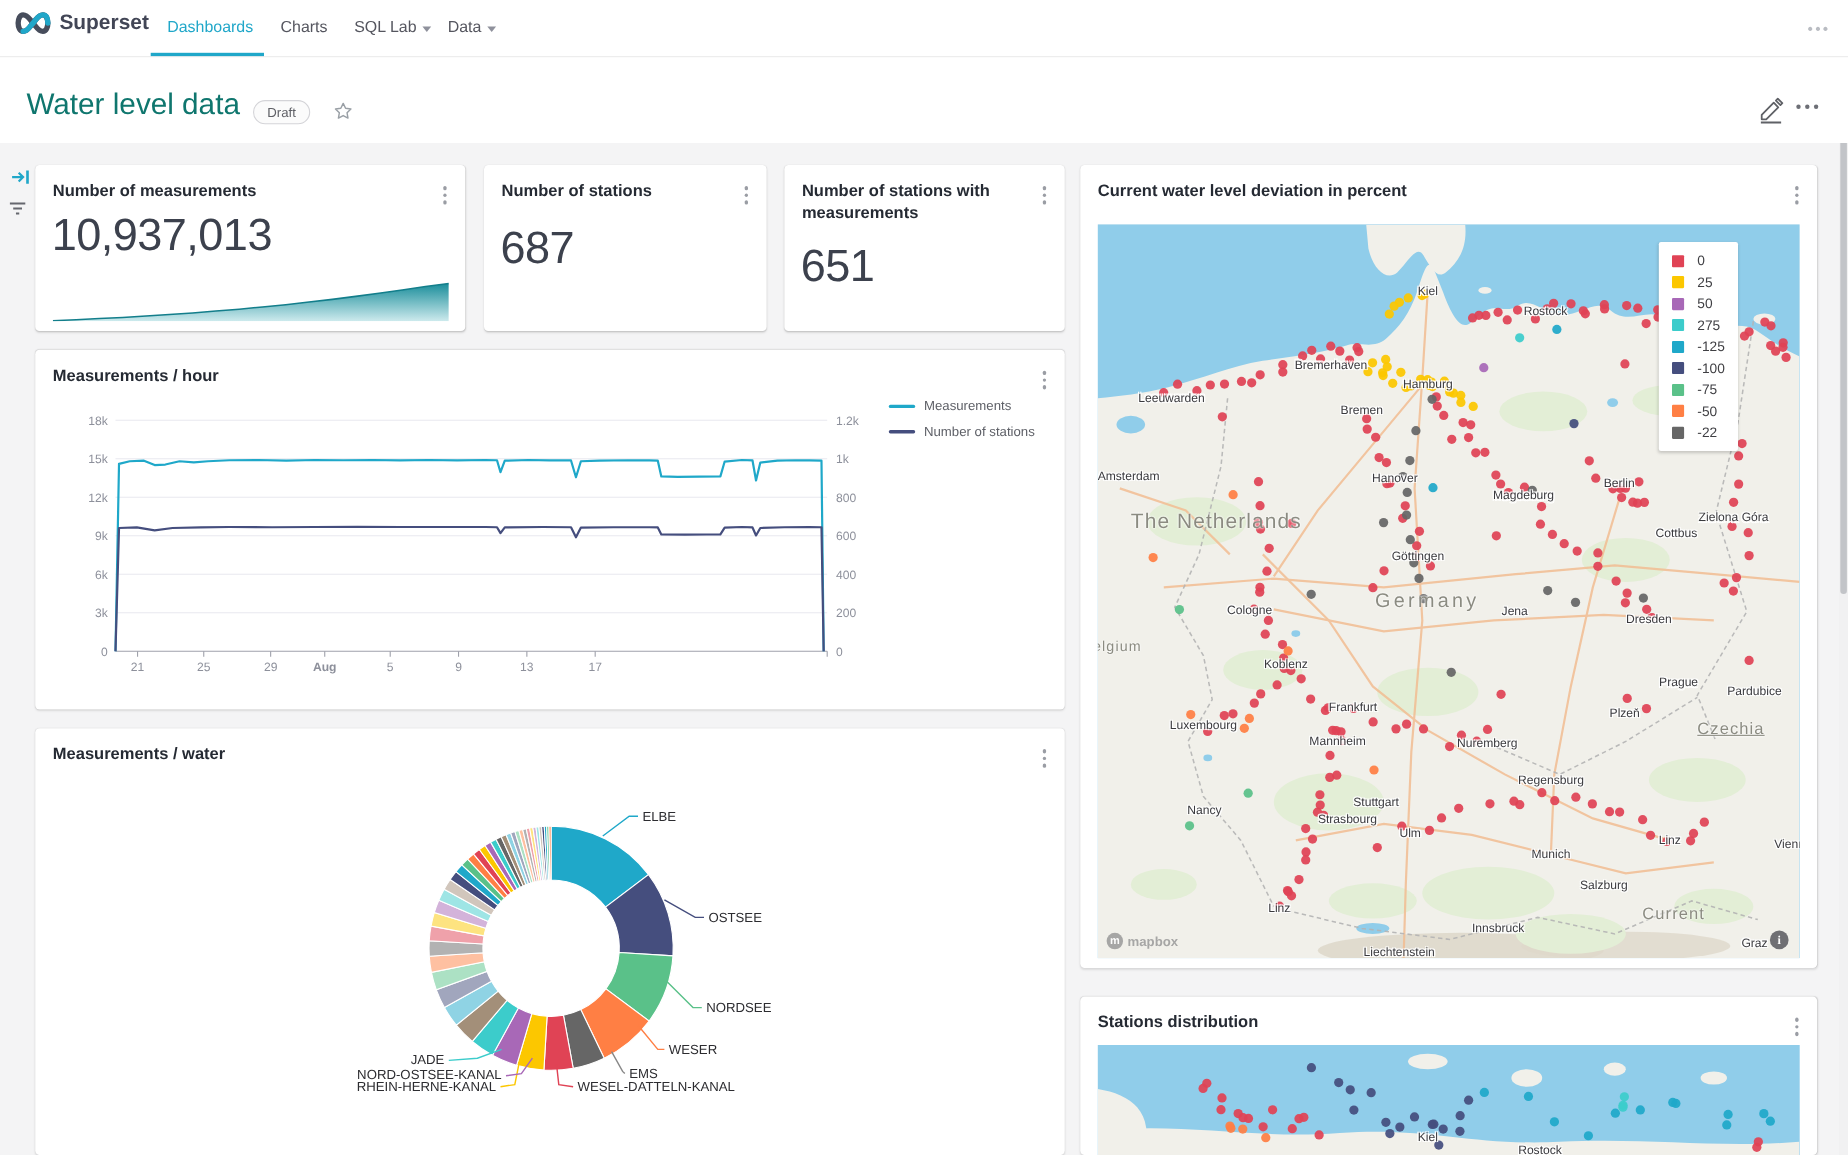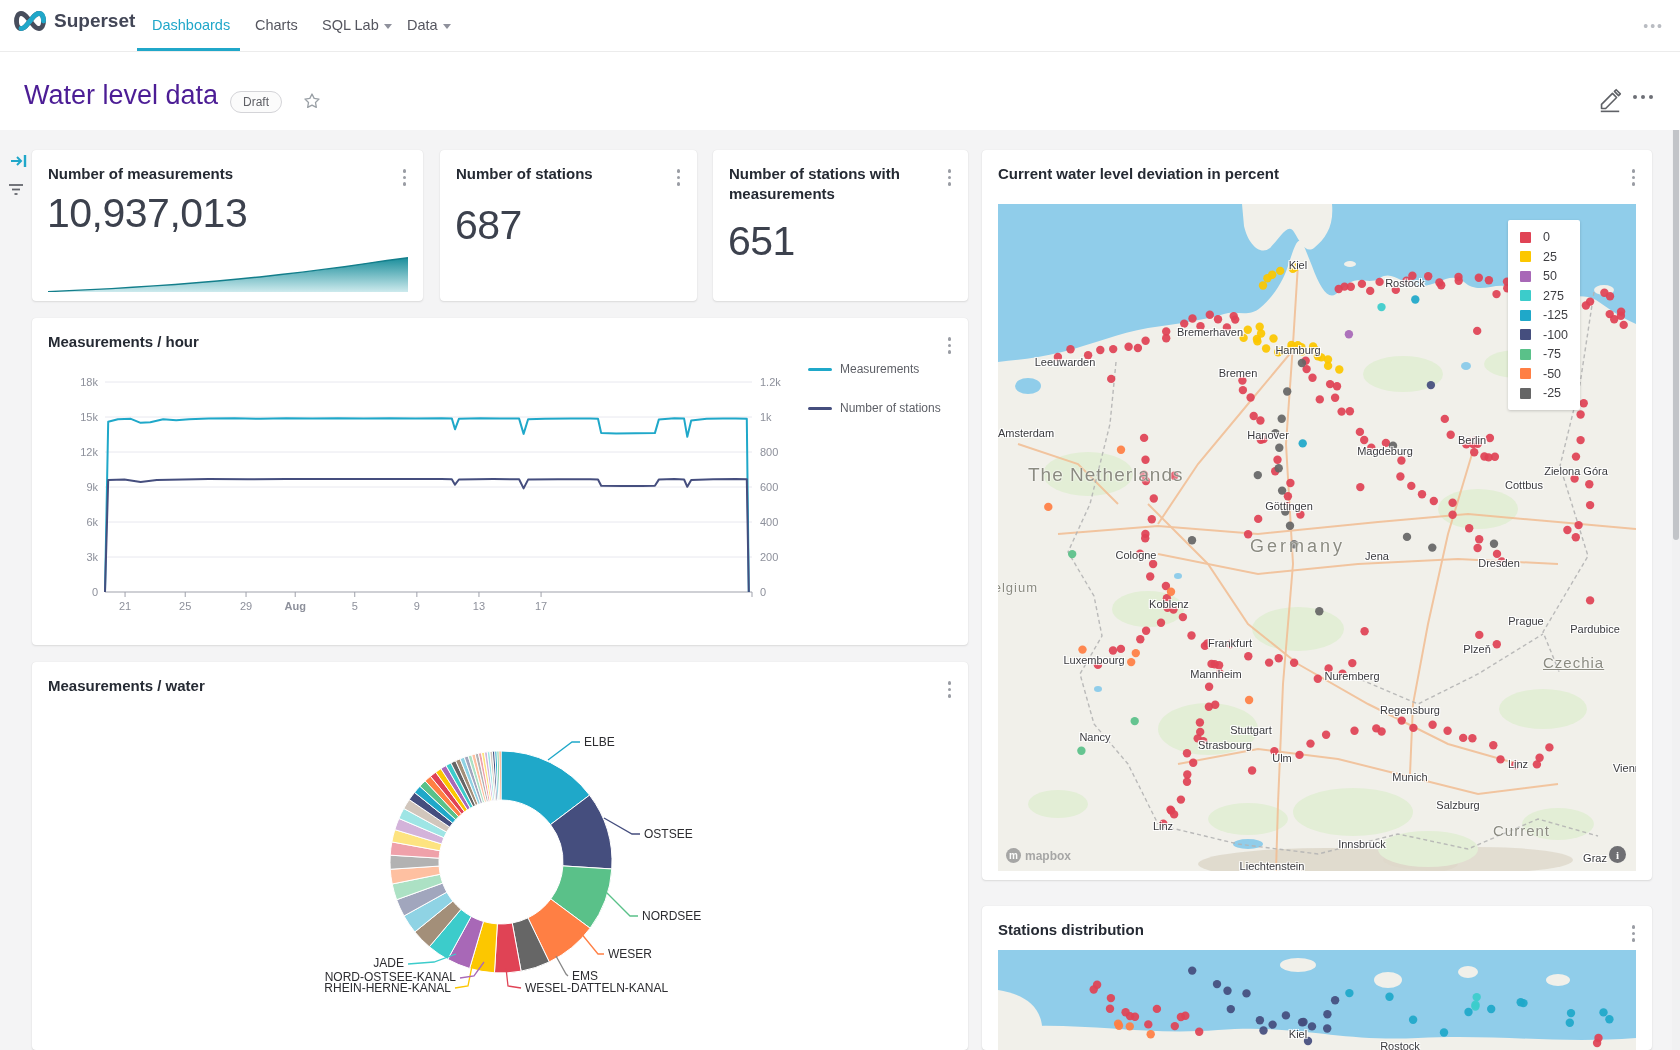--- a/index.html
+++ b/index.html
@@ -9,38 +9,38 @@
   .nav{position:absolute;left:0;top:0;width:100%;height:51px;background:#fff;border-bottom:1px solid #ececec;z-index:30;}
   .brand{position:absolute;left:12px;top:9px;display:flex;align-items:center;gap:6px;}
   .brand-name{font-size:19px;font-weight:bold;color:#424656;}
   .nav-item{position:absolute;top:0;height:50px;display:flex;align-items:center;gap:5px;font-size:14.5px;color:#55565f;cursor:pointer;}
   .nav-item.active{color:#20a7c9;}
   .nav-underline{position:absolute;left:137px;top:48px;width:103px;height:3px;background:#20a7c9;}
   .caret{width:0;height:0;border-left:4px solid transparent;border-right:4px solid transparent;border-top:5px solid #8f919c;margin-top:2px;}
   .nav-dots{position:absolute;right:16px;top:18px;color:#b9bcc2;font-size:14px;letter-spacing:2px;}
   
   .hdr{position:absolute;left:0;top:51px;width:100%;height:79px;background:#fff;z-index:20;}
-  .hdr-title{position:absolute;left:24px;top:29px;font-size:27px;font-weight:500;color:#4c1d95;}
+  .hdr-title{position:absolute;left:24px;top:29px;font-size:27px;font-weight:500;color:#0f766e;}
   .badge{position:absolute;left:230px;top:40px;padding:3px 12px;border:1px solid #d4d4d8;border-radius:12px;background:#fbfbfb;
          font-size:12px;color:#5f6066;}
   .star{position:absolute;left:302px;top:40px;width:20px;height:20px;}
   .hdr-edit{position:absolute;left:1597px;top:36px;width:26px;height:26px;cursor:pointer;}
   .hdr-dots{position:absolute;left:1633px;top:44px;display:flex;gap:4px;cursor:pointer;}
   .hdr-dots i{width:4px;height:4px;border-radius:50%;background:#6d6f76;}
   
   .rail-ico{position:absolute;width:18px;height:18px;}
   
   .card{position:absolute;background:#fff;border-radius:4px;box-shadow:0 1px 2px rgba(0,0,0,.10),0 0 1px rgba(0,0,0,.10);}
   .card-title{position:absolute;left:16px;top:14px;font-size:15px;font-weight:700;color:#252a33;line-height:20px;}
   .kebab{position:absolute;right:14px;top:16px;display:flex;flex-direction:column;gap:3px;cursor:pointer;padding:3px;}
   .kebab i{width:3.5px;height:3.5px;border-radius:50%;background:#9a9da4;}
   .big-num{position:absolute;left:15px;font-size:41px;font-weight:500;color:#3c414d;letter-spacing:-.5px;}
   
   .axis-lab{font-size:11px;fill:#8d909b;}
-  .legend{position:absolute;display:flex;flex-direction:column;gap:25px;}
+  .legend{position:absolute;display:flex;flex-direction:column;gap:9px;}
   .legend-row{display:flex;align-items:center;gap:8px;font-size:12px;color:#5d5f66;}
   .legend-bar{width:24px;height:3px;border-radius:2px;}
   
   .map{position:absolute;overflow:hidden;background:#90cdea;}
   .map svg{position:absolute;left:0;top:0;}
   .city{position:absolute;transform:translate(-50%,-50%);font-size:11px;color:#3a3a3e;white-space:nowrap;
         text-shadow:0 0 2px #fff,0 0 2px #fff,1px 1px 0 #fff,-1px -1px 0 #fff,1px -1px 0 #fff,-1px 1px 0 #fff;}
   .country{position:absolute;font-size:14px;color:#8b8b81;letter-spacing:1px;white-space:nowrap;
         text-shadow:0 0 2px #fff,0 0 2px #fff;}
   .map-legend{position:absolute;background:#fff;border-radius:2px;box-shadow:0 1px 3px rgba(0,0,0,.18);padding:10px 12px;
@@ -556,21 +556,21 @@
           <div class="map-legend-row">
             <b style="background: rgb(90, 193, 137);"></b>
             <span>-75</span>
           </div>
           <div class="map-legend-row">
             <b style="background: rgb(255, 127, 68);"></b>
             <span>-50</span>
           </div>
           <div class="map-legend-row">
             <b style="background: rgb(102, 102, 102);"></b>
-            <span>-25</span>
+            <span>-22</span>
           </div>
         </div>
       <div class="attrib">
         <span class="m">m</span>
         <span>mapbox</span>
       </div>
       <div class="info-btn">i</div>
     </div>
   </div>
 

